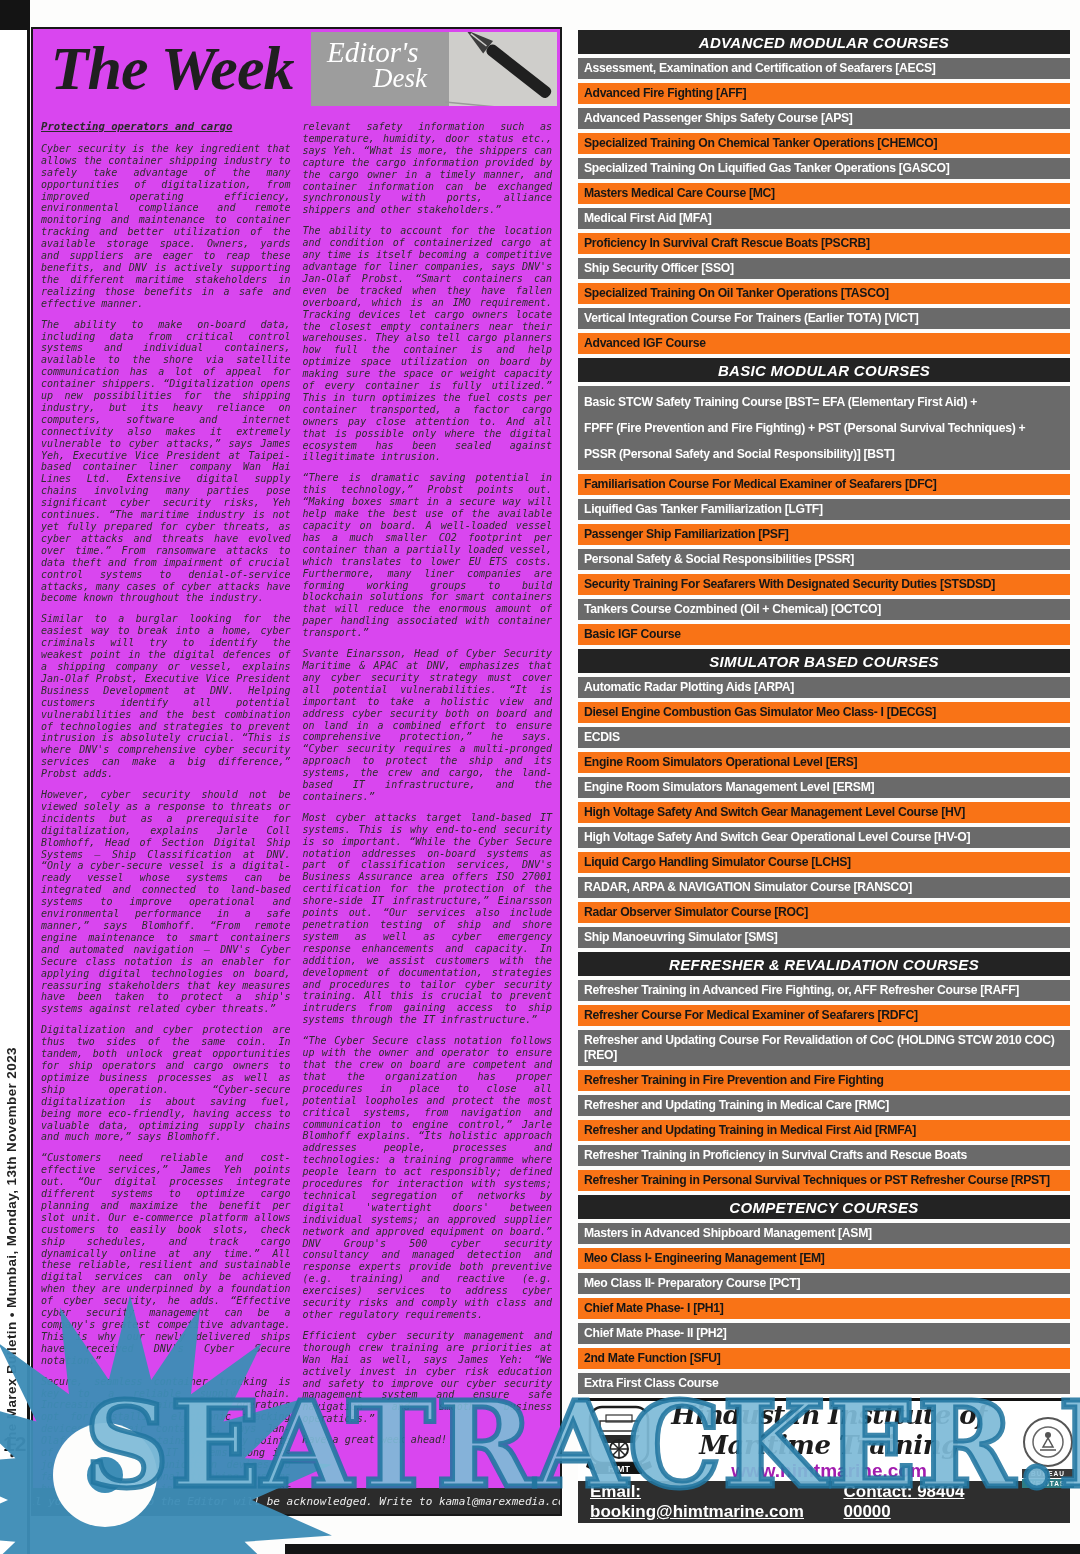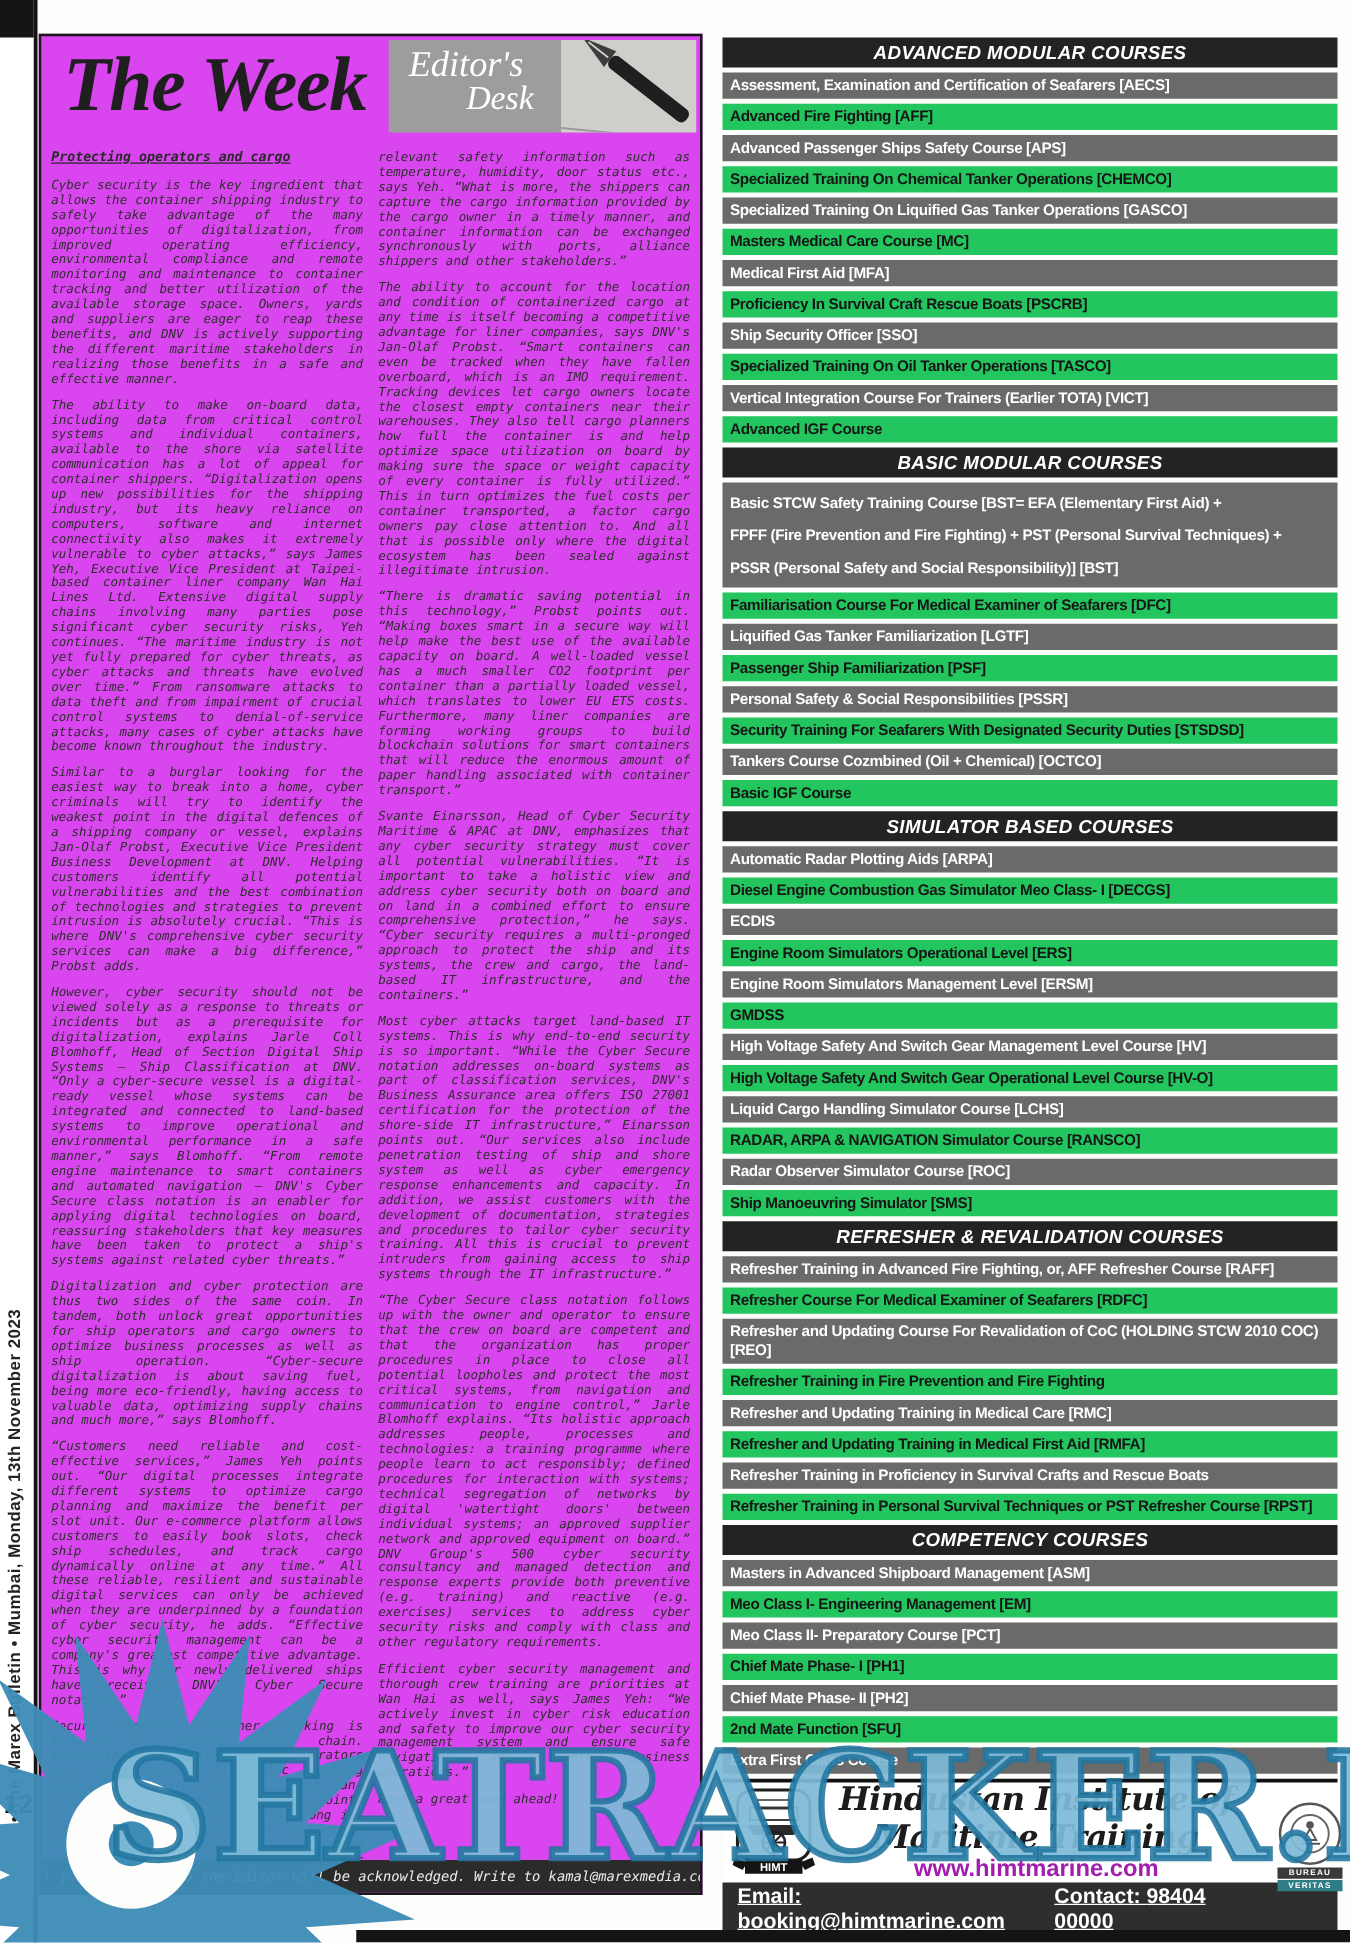--- a/index.html
+++ b/index.html
@@ -47,21 +47,21 @@
     font-family:"DejaVu Sans Mono",monospace;font-style:italic;font-size:11px;white-space:nowrap;overflow:hidden;
   }
 
   
   .right-page{position:absolute;left:578px;top:30px;width:492px;}
   .section-header{
     background:#232323;color:#fff;font-weight:bold;font-size:15px;text-align:center;
     padding:4px 0 3px;letter-spacing:.3px;margin-bottom:4px;font-style:italic;
   }
   .course-row{
-    background:#22c55e;color:#161616;font-weight:700;font-size:12.2px;letter-spacing:-0.3px;
+    background:#f97316;color:#161616;font-weight:700;font-size:12.2px;letter-spacing:-0.3px;
     line-height:15px;padding:3px 6px;margin-bottom:4px;white-space:pre-line;overflow:hidden;
   }
   .rows > .course-row:nth-of-type(odd){background:#6a6a6a;color:#fff;}
   .course-row.multiline{line-height:26px;}
 
   
   .right-footer{margin-top:1px;border-top:3px solid #111;position:relative;background:#fff;}
   .logo-row{display:flex;align-items:center;height:80px;padding:2px 8px;box-sizing:border-box;}
   .himt-logo{flex:0 0 66px;}
   .title-wrap{flex:1;text-align:center;padding-right:56px;}
@@ -185,21 +185,20 @@
 
   <div class="course-section">
     <div class="section-header">SIMULATOR BASED COURSES</div>
     <div class="rows">
 
     <div class="course-row">Automatic Radar Plotting Aids [ARPA]</div>
         <div class="course-row">Diesel Engine Combustion Gas Simulator Meo Class- I [DECGS]</div>
         <div class="course-row">ECDIS</div>
         <div class="course-row">Engine Room Simulators Operational Level [ERS]</div>
         <div class="course-row">Engine Room Simulators Management Level [ERSM]</div>
-        <div class="course-row">GMDSS</div>
         <div class="course-row">High Voltage Safety And Switch Gear Management Level Course [HV]</div>
         <div class="course-row">High Voltage Safety And Switch Gear Operational Level Course [HV-O]</div>
         <div class="course-row">Liquid Cargo Handling Simulator Course [LCHS]</div>
         <div class="course-row">RADAR, ARPA &amp; NAVIGATION Simulator Course [RANSCO]</div>
         <div class="course-row">Radar Observer Simulator Course [ROC]</div>
         <div class="course-row">Ship Manoeuvring Simulator [SMS]</div>
       </div>
   </div>
 
   <div class="course-section">

